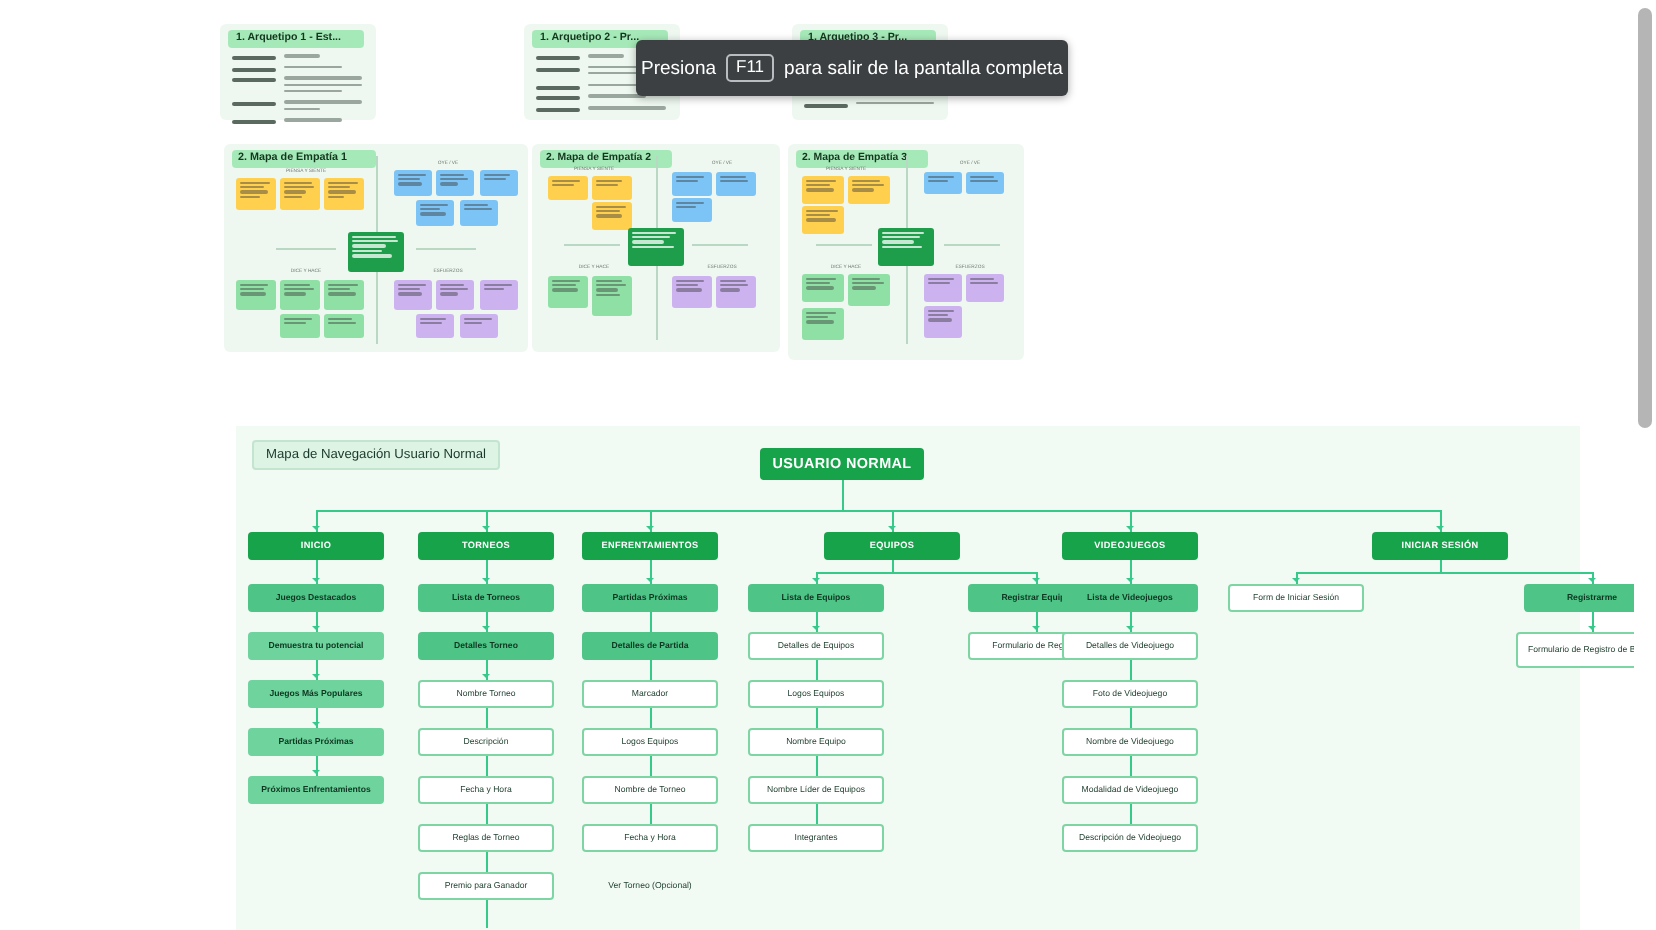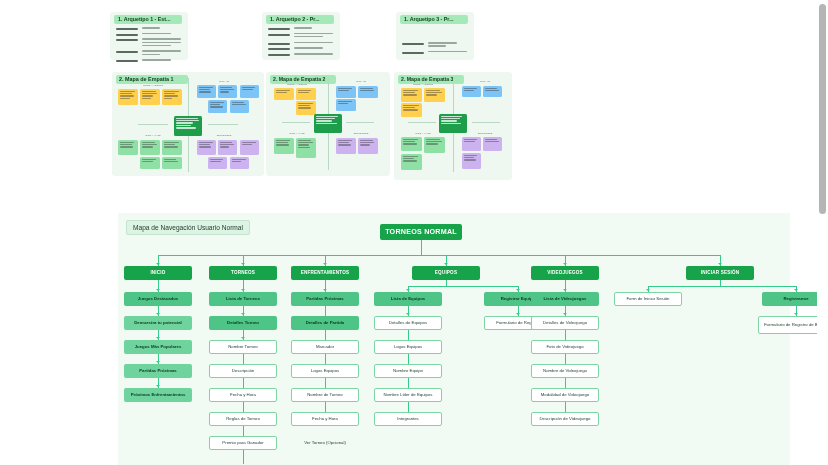--- a/index.html
+++ b/index.html
@@ -501,25 +501,30 @@
           <div class="nl" style="width:88%"></div>
         </div>
       <div class="note p" style="left:68px; top:81px; width:19px; height:16px;">
           <div class="nl" style="width:84%"></div>
           <div class="nl" style="width:66%"></div>
           <div class="nl" style="width:78%"></div>
         </div>
     </div>
   </div>
 
+  <div id="fs-toast">
+    <span>Presiona</span>
+    <span class="kbd">F11</span>
+    <span>para salir de la pantalla completa</span>
+  </div>
 
   <div id="navmap">
     <div id="navmap-title">Mapa de Navegación Usuario Normal</div>
 
-    <div class="nbox root" style="left:262px; top:11px; width:82px; height:16px;">TORNEOS NORMAL</div>
+    <div class="nbox root" style="left:262px; top:11px; width:82px; height:16px;">USUARIO NORMAL</div>
 
     <div class="conn v" style="left:303px; top:27px; height:15px;"></div>
 
     <div class="conn h" style="left:40px; top:42px; width:562px;"></div>
 
     <div class="conn v" style="left:40px;  top:42px; height:11px;"></div>
     <div class="conn v" style="left:125px; top:42px; height:11px;"></div>
     <div class="conn v" style="left:207px; top:42px; height:11px;"></div>
     <div class="conn v" style="left:328px; top:42px; height:11px;"></div>
     <div class="conn v" style="left:447px; top:42px; height:11px;"></div>

